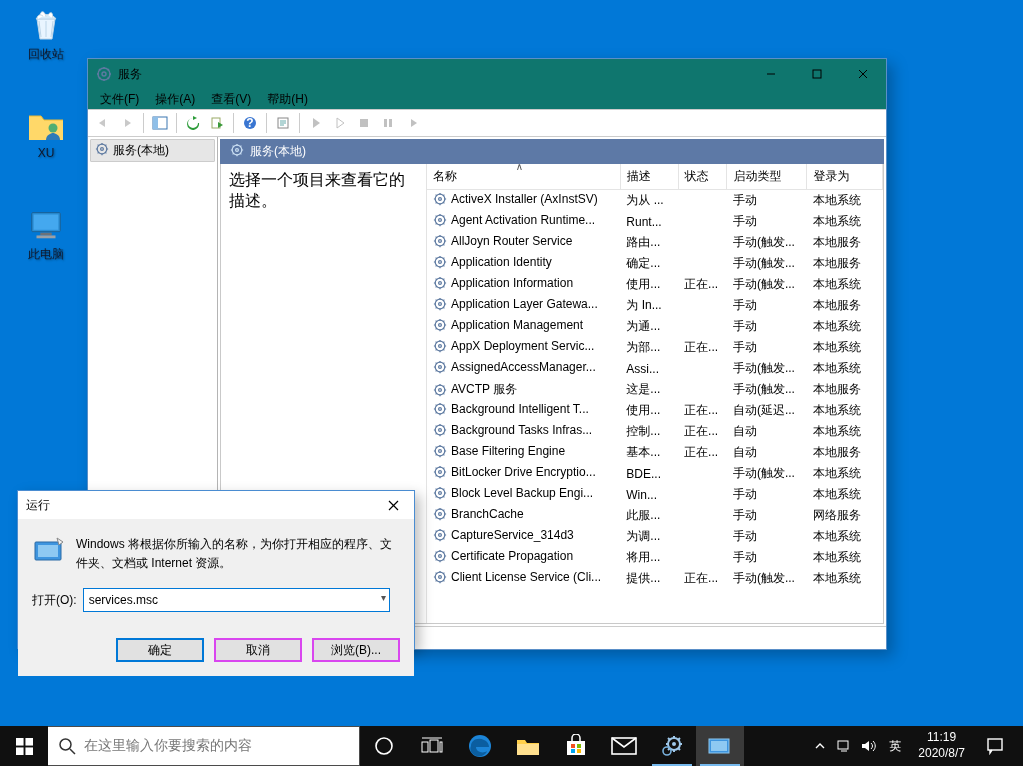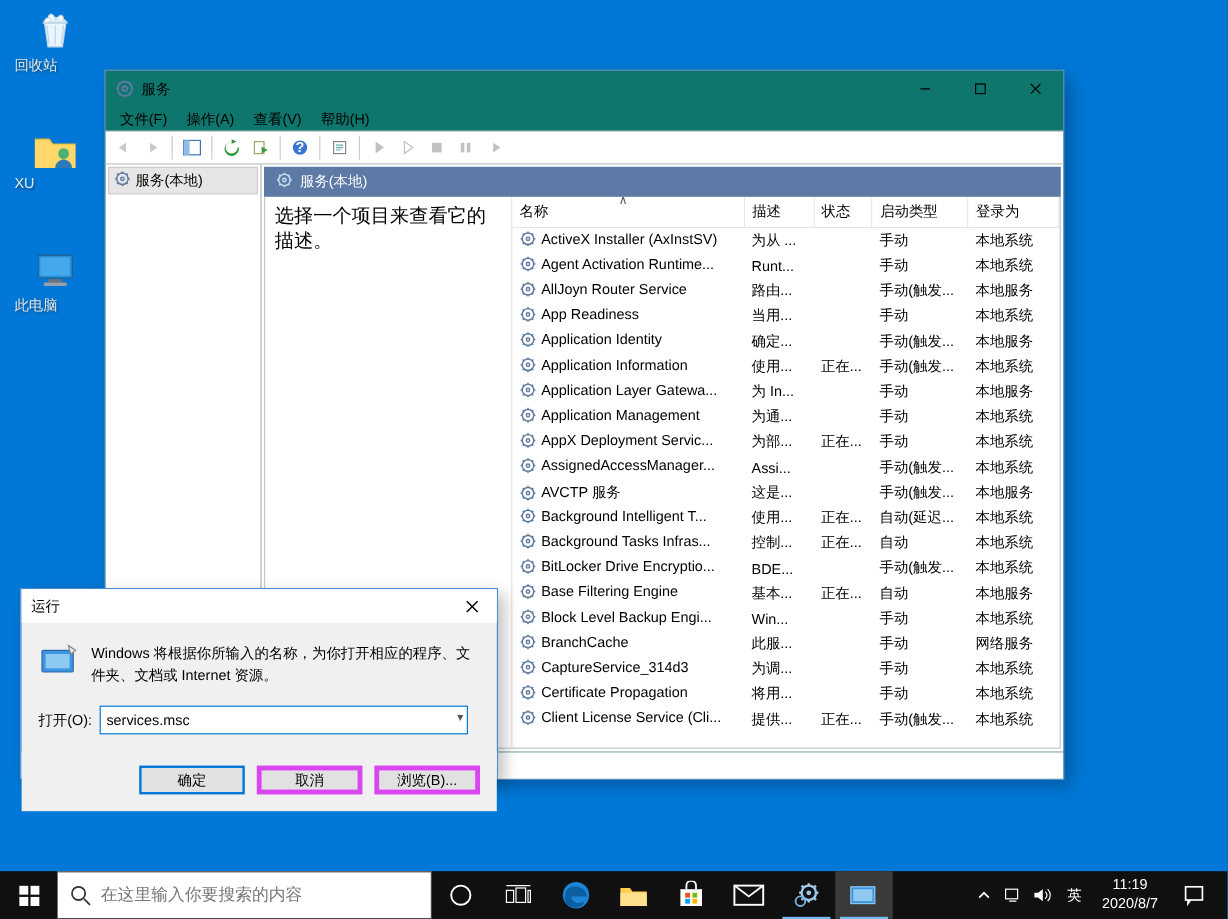--- a/index.html
+++ b/index.html
@@ -1,19 +1,19 @@
 <!DOCTYPE html>
 <html><head>
 <meta charset="utf-8">
 <style>
   * { box-sizing: border-box; margin: 0; padding: 0; font-family: "Segoe UI", "Microsoft YaHei", Arial, sans-serif; font-size: 12px; }
   body { width: 1023px; height: 766px; background: #0178d7; overflow: hidden; position: relative; user-select: none; }
 
   
-  .desktop-icon { position: absolute; width: 68px; text-align: left; color: #e5e5e5; }
+  .desktop-icon { position: absolute; width: 68px; text-align: center; color: #0f172a; }
   .desktop-icon .ic { width: 38px; height: 38px; margin: 0 auto 2px; display: flex; align-items: center; justify-content: center; }
   .desktop-icon .lbl { font-size: 12px; text-shadow: 1px 1px 2px rgba(0,0,0,.4); }
 
   
   .win-services { position: absolute; left: 87px; top: 58px; width: 800px; height: 592px; background: #0f766e; border: 1px solid #5a8fc8; box-shadow: 6px 6px 14px rgba(0,0,0,.25); display: flex; flex-direction: column; }
 
   .titlebar { height: 30px; display: flex; align-items: center; padding-left: 8px; }
   .titlebar .ttl-icon { width: 16px; height: 16px; margin-right: 6px; display:flex; align-items:center; justify-content:center; }
   .titlebar .ttl-text { flex: 1; font-size: 12px; color: #000; }
   .titlebar .win-btn { width: 46px; height: 30px; display: flex; align-items: center; justify-content: center; color:#333; }
@@ -60,21 +60,21 @@
   .win-run .r-title .close { width:42px; height:28px; display:flex; align-items:center; justify-content:center; font-size:14px; }
   .win-run .r-body { padding:16px 14px 6px 14px; display:flex; gap:10px; }
   .win-run .r-ico { width:34px; height:34px; flex:0 0 34px; display:flex; align-items:center; justify-content:center; }
   .win-run .r-desc { font-size:12px; line-height:1.55; }
   .win-run .r-input-row { padding:10px 24px 14px 14px; display:flex; align-items:center; gap:6px; }
   .win-run .r-input-row label { font-size:12px; white-space:nowrap; }
   .win-run .r-combo { flex:1; position:relative; }
   .win-run .r-combo input { width:100%; height:24px; padding:2px 22px 2px 5px; border:1px solid #0078d7; font-size:12px; outline:none; }
   .win-run .r-combo .dd { position:absolute; right:4px; top:4px; font-size:10px; color:#555; }
   .win-run .r-buttons { background:#f0f0f0; padding:12px 14px 14px; display:flex; justify-content:flex-end; gap:10px; }
-  .win-run .r-buttons button { width:88px; height:24px; border:4px solid #d946ef; background:#e1e1e1; font-size:12px; }
+  .win-run .r-buttons button { width:88px; height:24px; border:2px solid #d946ef; background:#e1e1e1; font-size:12px; }
   .win-run .r-buttons button.default { border:2px solid #0078d7; }
 
   
   .taskbar { position:absolute; left:0; bottom:0; width:100%; height:40px; background:#101010; display:flex; align-items:stretch; color:#fff; }
   .tb-btn { width:48px; display:flex; align-items:center; justify-content:center; }
   .tb-search { flex:0 0 312px; background:#fff; color:#777; display:flex; align-items:center; padding:0 10px; gap:8px; border:1px solid #4b4b4b; border-left:0; }
   .tb-search svg { flex:0 0 18px; }
   .tb-search span { font-size:14px; }
   .tb-right { margin-left:auto; display:flex; align-items:center; }
   .tray-ic { width:24px; display:flex; align-items:center; justify-content:center; }
@@ -326,36 +326,20 @@
                 </tr>
                 <tr>
                   <td class="name-cell">
                     <span class="svc-ico">
                       <svg width="14" height="14" viewBox="0 0 16 16">
                         <circle cx="8" cy="8" r="5.5" class="gear"></circle>
                         <circle cx="8" cy="8" r="1.6" class="gear"></circle>
                         <path d="M8 1v2M8 13v2M1 8h2M13 8h2M3 3l1.4 1.4M11.6 11.6L13 13M13 3l-1.4 1.4M4.4 11.6L3 13" class="gear"></path>
                       </svg>
                     </span>
-                    <span>App Readiness</span>
-                  </td>
-                  <td>当用...</td>
-                  <td></td>
-                  <td>手动</td>
-                  <td>本地系统</td>
-                </tr>
-                <tr>
-                  <td class="name-cell">
-                    <span class="svc-ico">
-                      <svg width="14" height="14" viewBox="0 0 16 16">
-                        <circle cx="8" cy="8" r="5.5" class="gear"></circle>
-                        <circle cx="8" cy="8" r="1.6" class="gear"></circle>
-                        <path d="M8 1v2M8 13v2M1 8h2M13 8h2M3 3l1.4 1.4M11.6 11.6L13 13M13 3l-1.4 1.4M4.4 11.6L3 13" class="gear"></path>
-                      </svg>
-                    </span>
                     <span>Application Identity</span>
                   </td>
                   <td>确定...</td>
                   <td></td>
                   <td>手动(触发...</td>
                   <td>本地服务</td>
                 </tr>
                 <tr>
                   <td class="name-cell">
                     <span class="svc-ico">
@@ -475,53 +459,53 @@
                         <circle cx="8" cy="8" r="5.5" class="gear"></circle>
                         <circle cx="8" cy="8" r="1.6" class="gear"></circle>
                         <path d="M8 1v2M8 13v2M1 8h2M13 8h2M3 3l1.4 1.4M11.6 11.6L13 13M13 3l-1.4 1.4M4.4 11.6L3 13" class="gear"></path>
                       </svg>
                     </span>
                     <span>Background Tasks Infras...</span>
                   </td>
                   <td>控制...</td>
                   <td>正在...</td>
                   <td>自动</td>
-                  <td>本地系统</td>
-                </tr>
-                <tr>
-                  <td class="name-cell">
-                    <span class="svc-ico">
-                      <svg width="14" height="14" viewBox="0 0 16 16">
-                        <circle cx="8" cy="8" r="5.5" class="gear"></circle>
-                        <circle cx="8" cy="8" r="1.6" class="gear"></circle>
-                        <path d="M8 1v2M8 13v2M1 8h2M13 8h2M3 3l1.4 1.4M11.6 11.6L13 13M13 3l-1.4 1.4M4.4 11.6L3 13" class="gear"></path>
-                      </svg>
-                    </span>
-                    <span>BitLocker Drive Encryptio...</span>
-                  </td>
-                  <td>BDE...</td>
-                  <td></td>
-                  <td>手动(触发...</td>
                   <td>本地系统</td>
                 </tr>
                 <tr>
                   <td class="name-cell">
                     <span class="svc-ico">
                       <svg width="14" height="14" viewBox="0 0 16 16">
                         <circle cx="8" cy="8" r="5.5" class="gear"></circle>
                         <circle cx="8" cy="8" r="1.6" class="gear"></circle>
                         <path d="M8 1v2M8 13v2M1 8h2M13 8h2M3 3l1.4 1.4M11.6 11.6L13 13M13 3l-1.4 1.4M4.4 11.6L3 13" class="gear"></path>
                       </svg>
                     </span>
                     <span>Base Filtering Engine</span>
                   </td>
                   <td>基本...</td>
                   <td>正在...</td>
                   <td>自动</td>
                   <td>本地服务</td>
+                </tr>
+                <tr>
+                  <td class="name-cell">
+                    <span class="svc-ico">
+                      <svg width="14" height="14" viewBox="0 0 16 16">
+                        <circle cx="8" cy="8" r="5.5" class="gear"></circle>
+                        <circle cx="8" cy="8" r="1.6" class="gear"></circle>
+                        <path d="M8 1v2M8 13v2M1 8h2M13 8h2M3 3l1.4 1.4M11.6 11.6L13 13M13 3l-1.4 1.4M4.4 11.6L3 13" class="gear"></path>
+                      </svg>
+                    </span>
+                    <span>BitLocker Drive Encryptio...</span>
+                  </td>
+                  <td>BDE...</td>
+                  <td></td>
+                  <td>手动(触发...</td>
+                  <td>本地系统</td>
                 </tr>
                 <tr>
                   <td class="name-cell">
                     <span class="svc-ico">
                       <svg width="14" height="14" viewBox="0 0 16 16">
                         <circle cx="8" cy="8" r="5.5" class="gear"></circle>
                         <circle cx="8" cy="8" r="1.6" class="gear"></circle>
                         <path d="M8 1v2M8 13v2M1 8h2M13 8h2M3 3l1.4 1.4M11.6 11.6L13 13M13 3l-1.4 1.4M4.4 11.6L3 13" class="gear"></path>
                       </svg>
                     </span>

